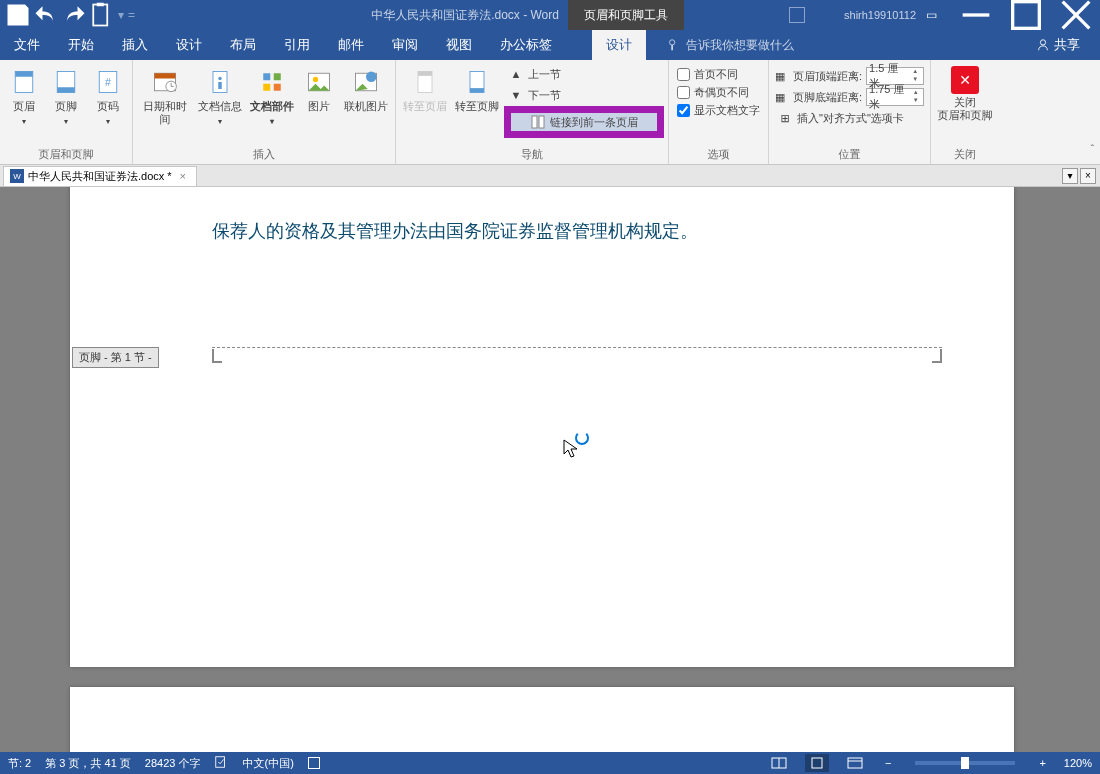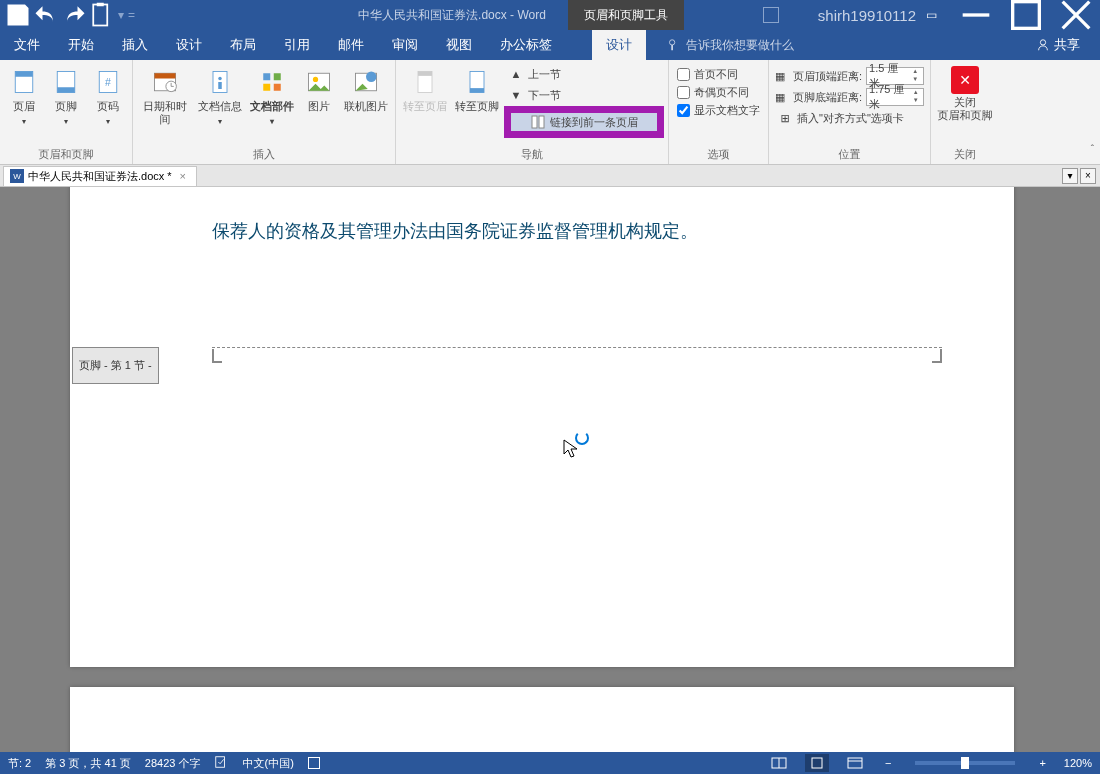--- a/index.html
+++ b/index.html
@@ -9,21 +9,21 @@
 .titlebar { height: 30px; background: #2b579a; display: flex; align-items: center; color: #fff; font-size: 12px; }
 .qat { display: flex; align-items: center; padding: 0 4px; gap: 0; }
 .qat-btn { width: 28px; height: 28px; display: flex; align-items: center; justify-content: center; cursor: pointer; }
 .qat-btn svg { fill: #fff; }
 .qat-sep { margin: 0 2px; color: #8aa4cc; }
 .title-center { flex: 1; text-align: center; display: flex; justify-content: center; align-items: center; gap: 40px; }
 .title-doc { color: #c9d4e7; }
 .title-right { display: flex; align-items: center; gap: 10px; padding-right: 4px; }
 .win-btn { width: 40px; height: 30px; display: flex; align-items: center; justify-content: center; cursor: pointer; }
 .win-btn svg { stroke: #fff; fill: none; }
-.user-name { color: #c9d4e7; font-size: 15px; margin-left: 29px; }
+.user-name { color: #c9d4e7; font-size: 11px; margin-left: 29px; }
 
 
 .menutabs { height: 30px; background: #2b579a; display: flex; align-items: stretch; color: #fff; font-size: 13px; }
 .menutab { padding: 0 14px; display: flex; align-items: center; cursor: pointer; }
 .menutab.file { background: #2b579a; }
 .menutab.active { background: #f3f3f3; color: #2b579a; }
 .tellme { display: flex; align-items: center; gap: 6px; color: #c9d4e7; margin-left: 20px; font-size: 12px; }
 .tellme svg { fill: #c9d4e7; }
 .share-area { margin-left: auto; display: flex; align-items: center; gap: 4px; padding-right: 20px; color: #fff; font-size: 13px; }
 .context-tab-strip { position: absolute; top: 0; left: 568px; height: 30px; background: #444; color: #fff; font-size: 12px; display: flex; align-items: center; padding: 0 16px; }
@@ -56,21 +56,21 @@
 .doctabs-right { margin-left: auto; display: flex; align-items: center; gap: 2px; padding-right: 4px; }
 .doctabs-right div { width: 16px; height: 16px; border: 1px solid #999; display: flex; align-items: center; justify-content: center; font-size: 10px; cursor: pointer; background: #f5f5f5; }
 
 
 .docarea { position: absolute; top: 187px; bottom: 22px; left: 0; right: 0; background: #808080; overflow: hidden; }
 .page { position: absolute; background: #fff; left: 70px; width: 944px; box-shadow: 0 0 4px rgba(0,0,0,0.3); }
 .page1 { top: -160px; height: 640px; }
 .page2 { top: 500px; height: 900px; }
 .page-content { position: absolute; left: 142px; right: 72px; color: #0c4a6e; font-size: 18px; line-height: 28px; font-family: "SimSun", serif; }
 .hf-border { position: absolute; left: 142px; right: 72px; border-top: 1px dashed #888; }
-.hf-tag { position: absolute; background: #e6e6e6; border: 1px solid #888; font-size: 11px; padding: 10px 6px; color: #333; }
+.hf-tag { position: absolute; background: #e6e6e6; border: 1px solid #888; font-size: 11px; padding: 2px 6px; color: #333; }
 .hf-handle { position: absolute; width: 12px; height: 16px; }
 .hf-handle::before { content: ""; position: absolute; width: 10px; height: 2px; background: #888; bottom: 0; left: 0; }
 .hf-handle::after { content: ""; position: absolute; width: 2px; height: 14px; background: #888; bottom: 0; left: 0; }
 .hf-handle.tr::before { left: auto; right: 0; }
 .hf-handle.tr::after { left: auto; right: 0; }
 .cursor-spin { position: absolute; width: 14px; height: 14px; border: 2px solid #0078d7; border-top-color: transparent; border-radius: 50%; }
 .cursor-arrow { position: absolute; }
 
 
 .statusbar { position: absolute; bottom: 0; left: 0; right: 0; height: 22px; background: #2b579a; color: #fff; display: flex; align-items: center; font-size: 11px; padding: 0 8px; gap: 14px; }

